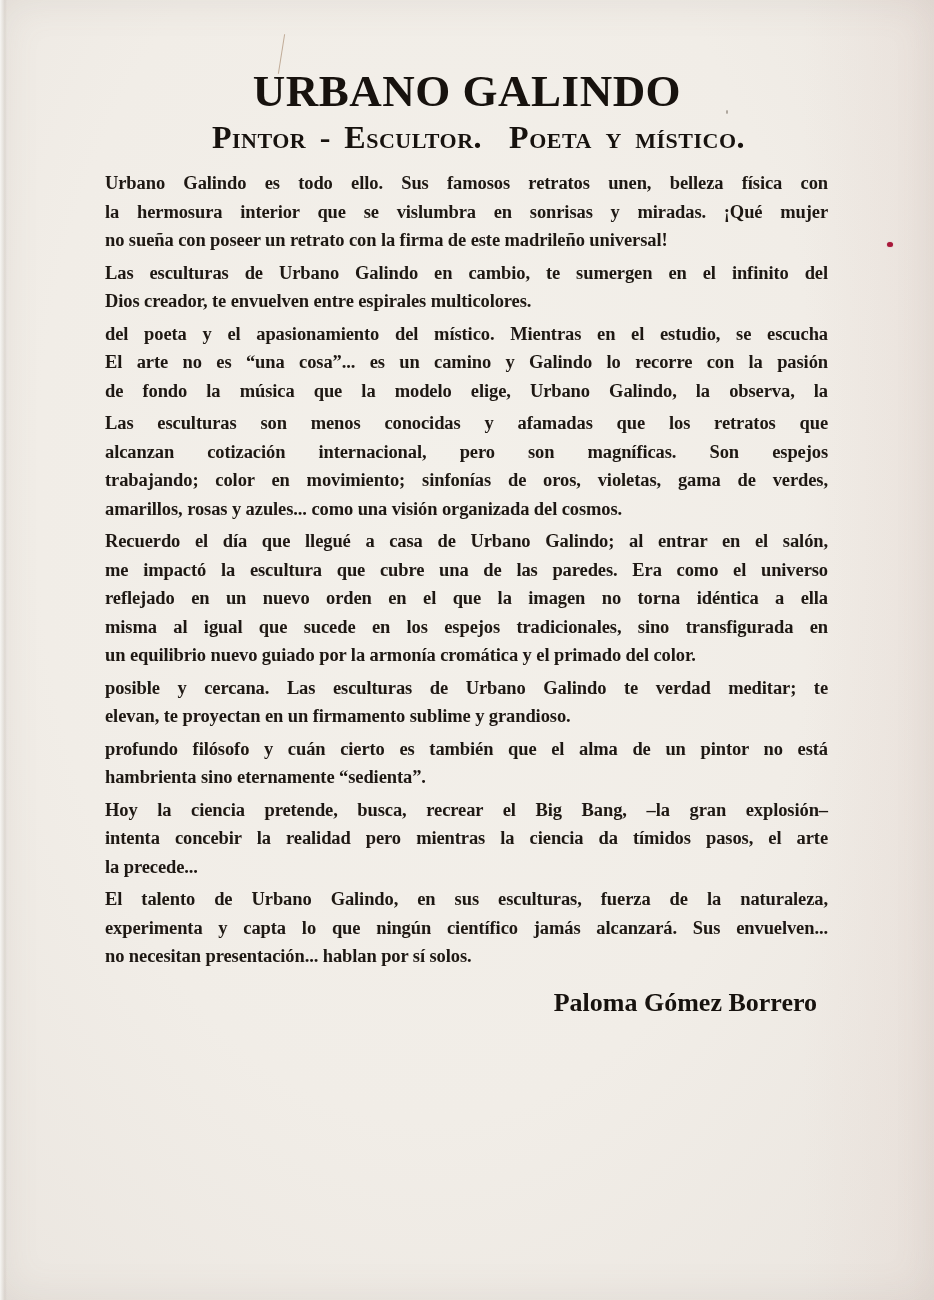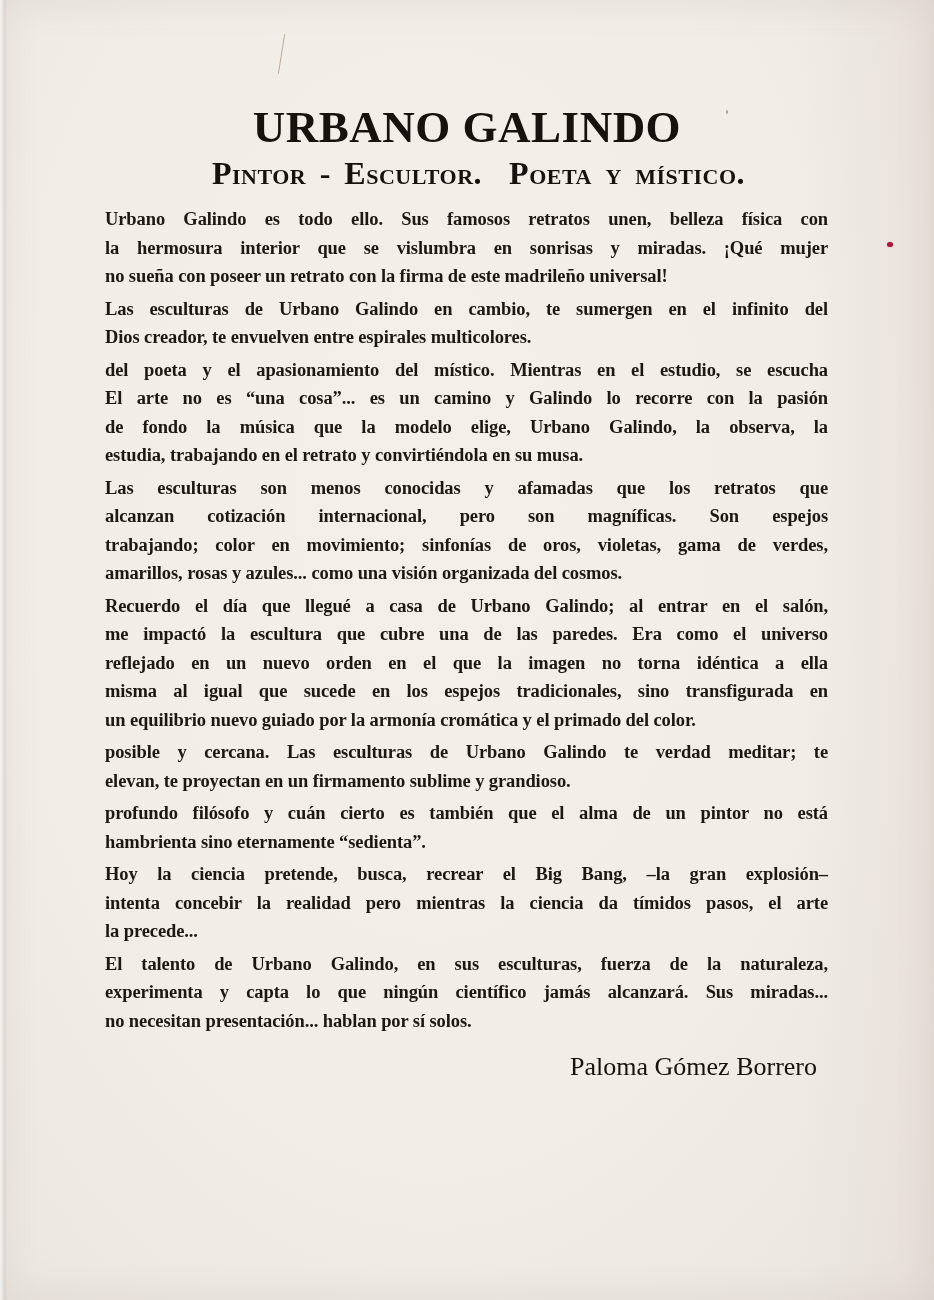--- a/index.html
+++ b/index.html
@@ -21,21 +21,21 @@
     box-shadow: inset 0 0 40px rgba(120,110,100,0.12);
   }
   .edge-left {
     position: absolute;
     left: 0; top: 0; bottom: 0;
     width: 7px;
     background: linear-gradient(90deg, #f6f5f2 0%, rgba(190,182,174,0.25) 70%, rgba(0,0,0,0) 100%);
   }
   .title {
     margin: 0;
-    padding-top: 105px;
+    padding-top: 69px;
     text-align: center;
     font-size: 45px;
     font-weight: bold;
     line-height: 1;
     letter-spacing: 0.5px;
     color: #17120e;
   }
   .subtitle {
     margin: 7px 0 0 0;
     text-align: center;
@@ -66,21 +66,21 @@
     text-justify: inter-word;
   }
   .line.last {
     text-align-last: left;
     -moz-text-align-last: left;
   }
   .signature {
     margin: 16px 117px 0 0;
     text-align: right;
     font-size: 26px;
-    font-weight: normal;
+    font-weight: bold;
     line-height: 1.2;
     color: #17120e;
   }
   .red-dot {
     position: absolute;
     left: 887px;
     top: 242px;
     width: 6px;
     height: 5px;
     border-radius: 50%;
@@ -124,21 +124,20 @@
         <div class="line last">no sueña con poseer un retrato con la firma de este madrileño universal!</div>
       </div>
       <div class="para">
         <div class="line">Las esculturas de Urbano Galindo en cambio, te sumergen en el infinito del</div>
         <div class="line last">Dios creador, te envuelven entre espirales multicolores.</div>
       </div>
       <div class="para">
         <div class="line">del poeta y el apasionamiento del místico. Mientras en el estudio, se escucha</div>
         <div class="line">El arte no es “una cosa”... es un camino y Galindo lo recorre con la pasión</div>
         <div class="line">de fondo la música que la modelo elige, Urbano Galindo, la observa, la</div>
-        <div class="line last">estudia, trabajando en el retrato y convirtiéndola en su musa.</div>
       </div>
       <div class="para">
         <div class="line">Las esculturas son menos conocidas y afamadas que los retratos que</div>
         <div class="line">alcanzan cotización internacional, pero son magníficas. Son espejos</div>
         <div class="line">trabajando; color en movimiento; sinfonías de oros, violetas, gama de verdes,</div>
         <div class="line last">amarillos, rosas y azules... como una visión organizada del cosmos.</div>
       </div>
       <div class="para">
         <div class="line">Recuerdo el día que llegué a casa de Urbano Galindo; al entrar en el salón,</div>
         <div class="line">me impactó la escultura que cubre una de las paredes. Era como el universo</div>
@@ -154,21 +153,21 @@
         <div class="line">profundo filósofo y cuán cierto es también que el alma de un pintor no está</div>
         <div class="line last">hambrienta sino eternamente “sedienta”.</div>
       </div>
       <div class="para">
         <div class="line">Hoy la ciencia pretende, busca, recrear el Big Bang, –la gran explosión–</div>
         <div class="line">intenta concebir la realidad pero mientras la ciencia da tímidos pasos, el arte</div>
         <div class="line last">la precede...</div>
       </div>
       <div class="para">
         <div class="line">El talento de Urbano Galindo, en sus esculturas, fuerza de la naturaleza,</div>
-        <div class="line">experimenta y capta lo que ningún científico jamás alcanzará. Sus miradas...</div>
+        <div class="line">experimenta y capta lo que ningún científico jamás alcanzará. Sus envuelven...</div>
         <div class="line last">no necesitan presentación... hablan por sí solos.</div>
       </div>
     </div>
 
   <div class="signature">Paloma Gómez Borrero</div>
 
   <span class="red-dot"></span>
 </div>
 
 </body></html>

